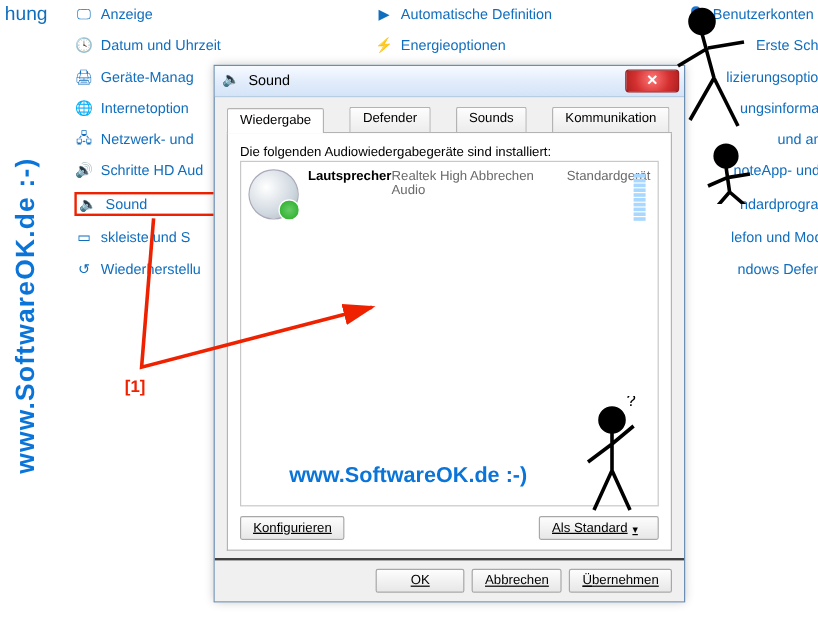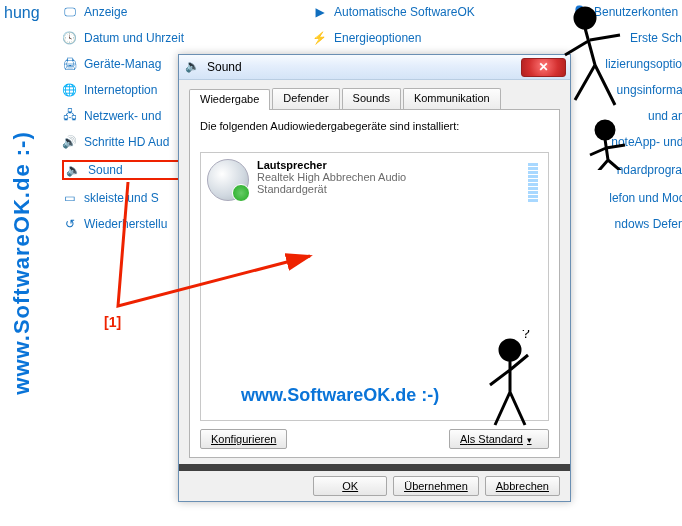--- a/index.html
+++ b/index.html
@@ -60,72 +60,72 @@
 .dlg-title .ti { width: 16px; height: 16px; margin-right: 6px; }
 .dlg-title .tt { flex: 1; color: #000; font-size: 12px; }
 .dlg-close {
   width: 45px; height: 19px; border-radius: 3px;
   background: radial-gradient(circle at 50% 40%,#f77 0,#d43030 60%,#b02020 100%);
   border: 1px solid #9a2020;
   display: flex; align-items: center; justify-content: center;
   color: #fff; font-weight: bold; cursor: pointer;
 }
 .dlg-body { flex: 1; padding: 8px 10px 6px; position: relative; }
-.tabs { display: flex; gap: 0; border-bottom: 1px solid #b3b3b3; height: 22px; }
+.tabs { display: flex; gap: 0; border-bottom: 1px solid #b3b3b3; height: 22px; justify-content: space-between; }
 .tab {
   padding: 3px 10px; font-size: 11px;
   border: 1px solid #b3b3b3; border-bottom: none;
   background: linear-gradient(#fdfdfd,#ececec);
   margin-right: 2px; border-radius: 2px 2px 0 0;
   cursor: pointer; color: #000;
 }
 .tab.active { background: #fff; position: relative; top: 1px; }
 .tab-pane {
   border: 1px solid #b3b3b3; border-top: none;
   height: 348px; background: #fff;
   padding: 10px 10px 8px; position: relative;
   display: flex; flex-direction: column;
 }
-.pane-caption { font-size: 11px; color: #000; margin-bottom: 20px; }
+.pane-caption { font-size: 11px; color: #000; margin-bottom: 1px; }
 .dev-list {
   flex: 1; border: 1px solid #c8c8c8; background: #fff;
   padding: 6px; overflow: hidden; position: relative;
 }
 .dev-item { display: flex; gap: 8px; align-items: flex-start; }
 .dev-icon {
   width: 42px; height: 42px; border-radius: 50%;
   background: radial-gradient(circle at 35% 35%,#fff,#d0d8e0 60%,#a8b0b8);
   border: 1px solid #aab; position: relative;
 }
 .dev-icon::after {
   content: ""; position: absolute; right: -2px; bottom: -2px;
   width: 16px; height: 16px; border-radius: 50%;
   background: radial-gradient(circle,#6c6,#2a2);
   border: 1px solid #fff;
 }
-.dev-txt { display: flex; flex-direction: column; font-size: 11px; }
+.dev-txt { display: flex; font-size: 11px; }
 .dev-name { color: #000; font-weight: 600; }
 .dev-sub { color: #6a6a6a; }
 .vu {
   position: absolute; right: 10px; top: 10px;
   width: 10px; display: flex; flex-direction: column; gap: 1px;
 }
 .vu i { display: block; height: 3px; background: #a8d8ff; }
 .pane-btns { display: flex; gap: 6px; padding-top: 8px; }
 .btn {
   border: 1px solid #a8a8a8; background: linear-gradient(#fdfdfd,#e7e7e7);
   padding: 3px 10px; font-size: 11px; border-radius: 2px;
   color: #000; cursor: pointer; min-width: 80px; text-align: center; text-decoration: underline;
 }
 .btn .u { text-decoration: underline; }
 .pane-btns .spacer { flex: 1; }
 .btn.dd { display: inline-flex; align-items: flex-end; gap: 4px; min-width: 100px; }
 .btn.dd::after { content: "▾"; font-size: 9px; }
 .dlg-footer {
-  height: 40px; border-top: 7px solid #404040;
+  height: 40px; border-top: 2px solid #404040;
   background: #f0f0f0;
   display: flex; align-items: center; justify-content: flex-end;
   gap: 6px; padding: 0 10px;
 }
 .dlg-footer .btn { min-width: 74px; }
 
 .wm-in {
   position: absolute; left: 40px; bottom: 14px;
   color: #0a74d8; font-size: 18px; font-weight: bold;
 }
@@ -145,21 +145,21 @@
 
 <div class="cp-left-trunc">hung</div>
 
 <div class="cp-grid">
   <div class="cp-item">
       <span class="ci-icon">🖵</span>
       <span>Anzeige</span>
     </div>
   <div class="cp-item">
       <span class="ci-icon">▶</span>
-      <span>Automatische SoftwareOK</span>
+      <span>Automatische Definition</span>
     </div>
   <div class="cp-item" style="overflow:hidden">
       <span class="ci-icon">👤</span>
       <span>Benutzerkonten</span>
     </div>
 
   <div class="cp-item">
       <span class="ci-icon">🕓</span>
       <span>Datum und Uhrzeit</span>
     </div>
@@ -279,22 +279,22 @@
         <div class="btn"><span class="u">K</span><span>onfigurieren</span></div>
         <div class="spacer"></div>
         <div class="btn dd">
             <span><span class="u">A</span>ls Standard</span>
           </div>
       </div>
     </div>
   </div>
   <div class="dlg-footer">
     <div class="btn">OK</div>
+    <div class="btn">Abbrechen</div>
     <div class="btn"><span class="u">Ü</span><span>bernehmen</span></div>
-    <div class="btn">Abbrechen</div>
   </div>
 </div>
 
 <svg class="arrow" width="230" height="140">
   <defs>
       <marker id="ah" markerWidth="10" markerHeight="10" refX="8" refY="3" orient="auto">
         <path d="M0,0 L9,3 L0,6 Z" fill="#e20"></path>
       </marker>
     </defs>
   <path d="M28 4 L18 128 L210 78" fill="none" stroke="#e20" stroke-width="3" marker-end="url(#ah)"></path>

